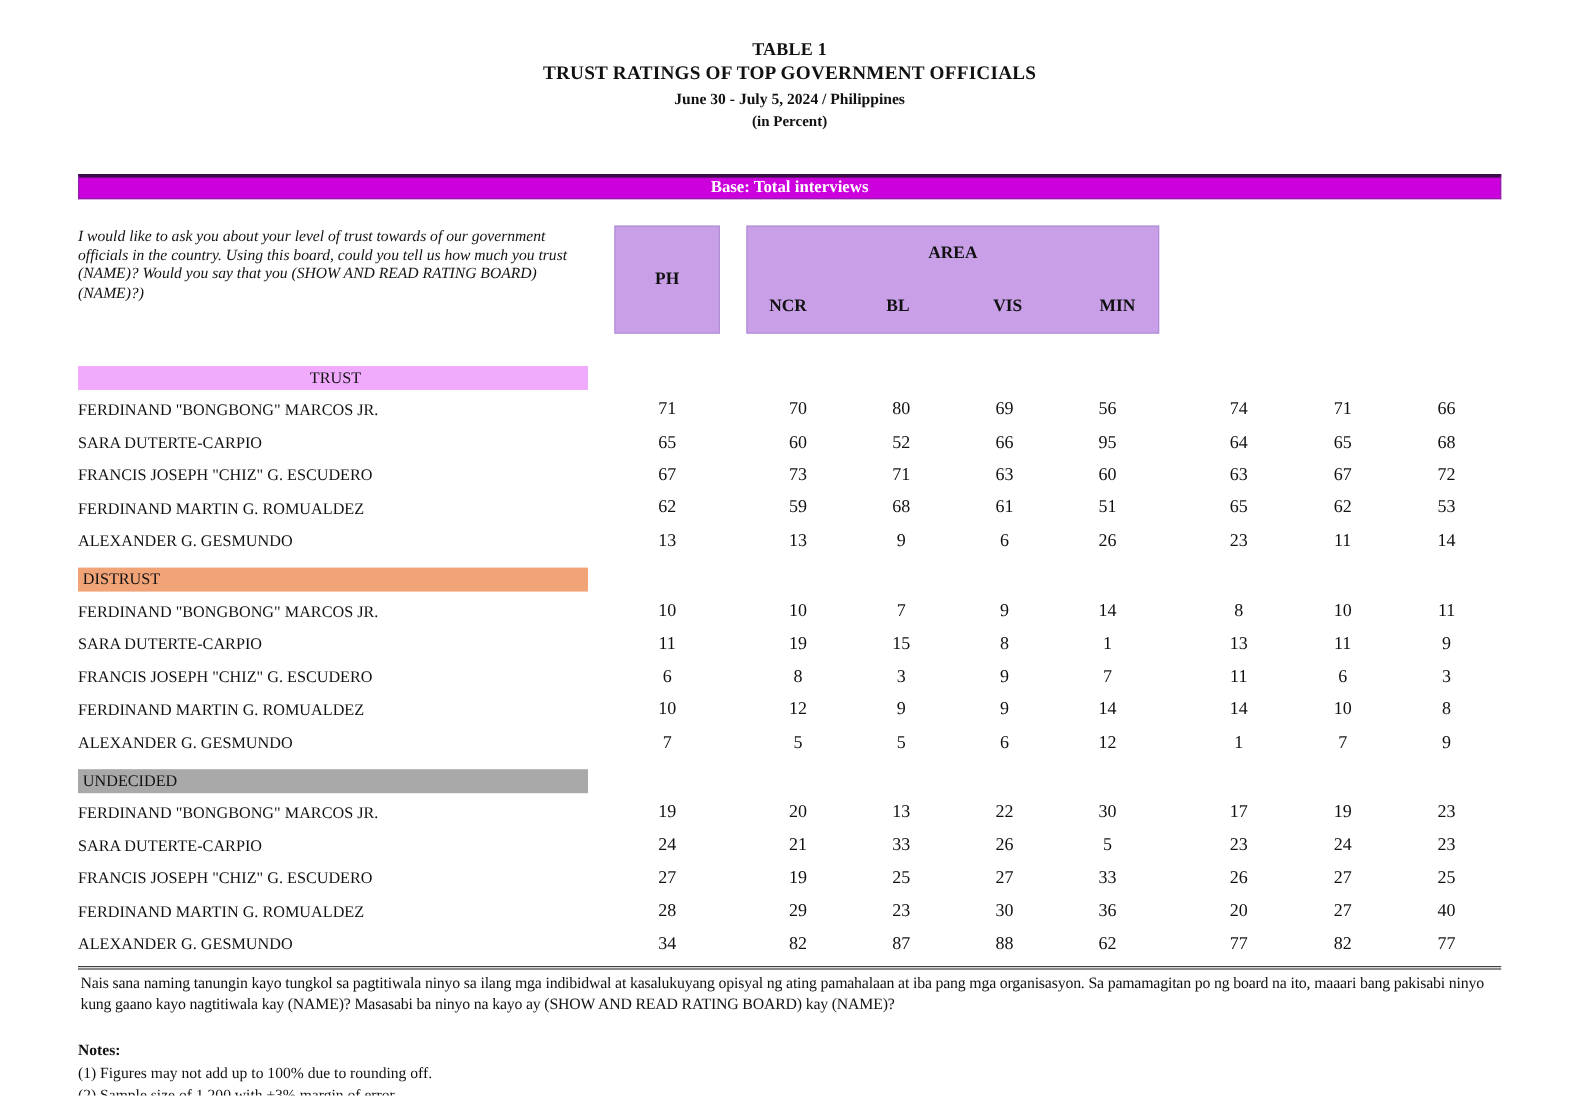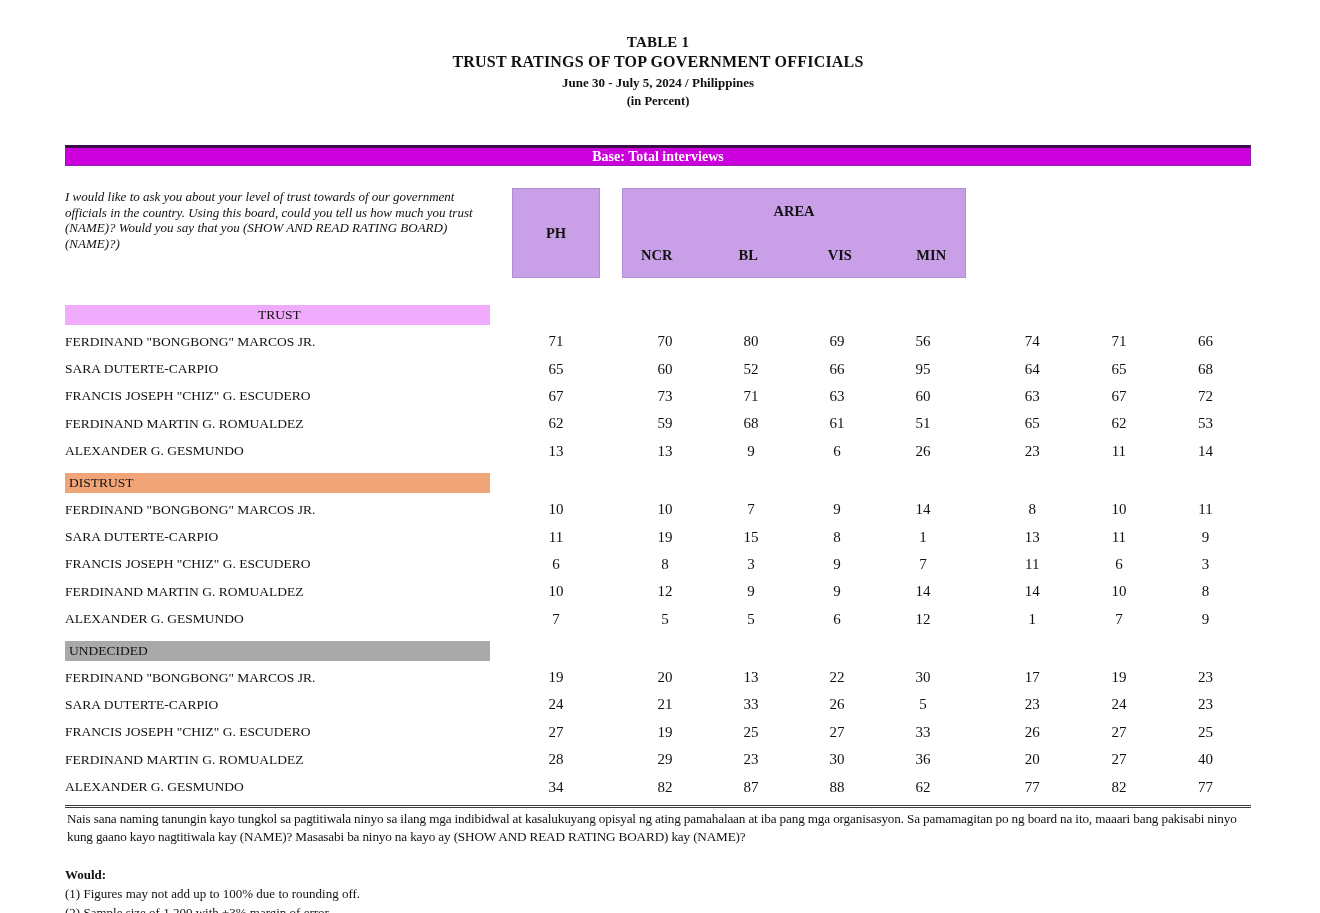--- a/index.html
+++ b/index.html
@@ -273,18 +273,18 @@
           <div class="cell num c-s3">77</div>
         </div>
       </div>
     </div>
 
   <div class="bottom-rule"></div>
 
   <div class="footnote">Nais sana naming tanungin kayo tungkol sa pagtitiwala ninyo sa ilang mga indibidwal at kasalukuyang opisyal ng ating pamahalaan at iba pang mga organisasyon. Sa pamamagitan po ng board na ito, maaari bang pakisabi ninyo kung gaano kayo nagtitiwala kay (NAME)? Masasabi ba ninyo na kayo ay (SHOW AND READ RATING BOARD) kay (NAME)?</div>
 
   <div class="notes">
-    <div class="notes-heading">Would:</div>
+    <div class="notes-heading">Notes:</div>
     <div>(1) Figures may not add up to 100% due to rounding off.</div>
     <div>(2) Sample size of 1,200 with ±3% margin of error.</div>
   </div>
 
 </div>
 
 </body></html>

